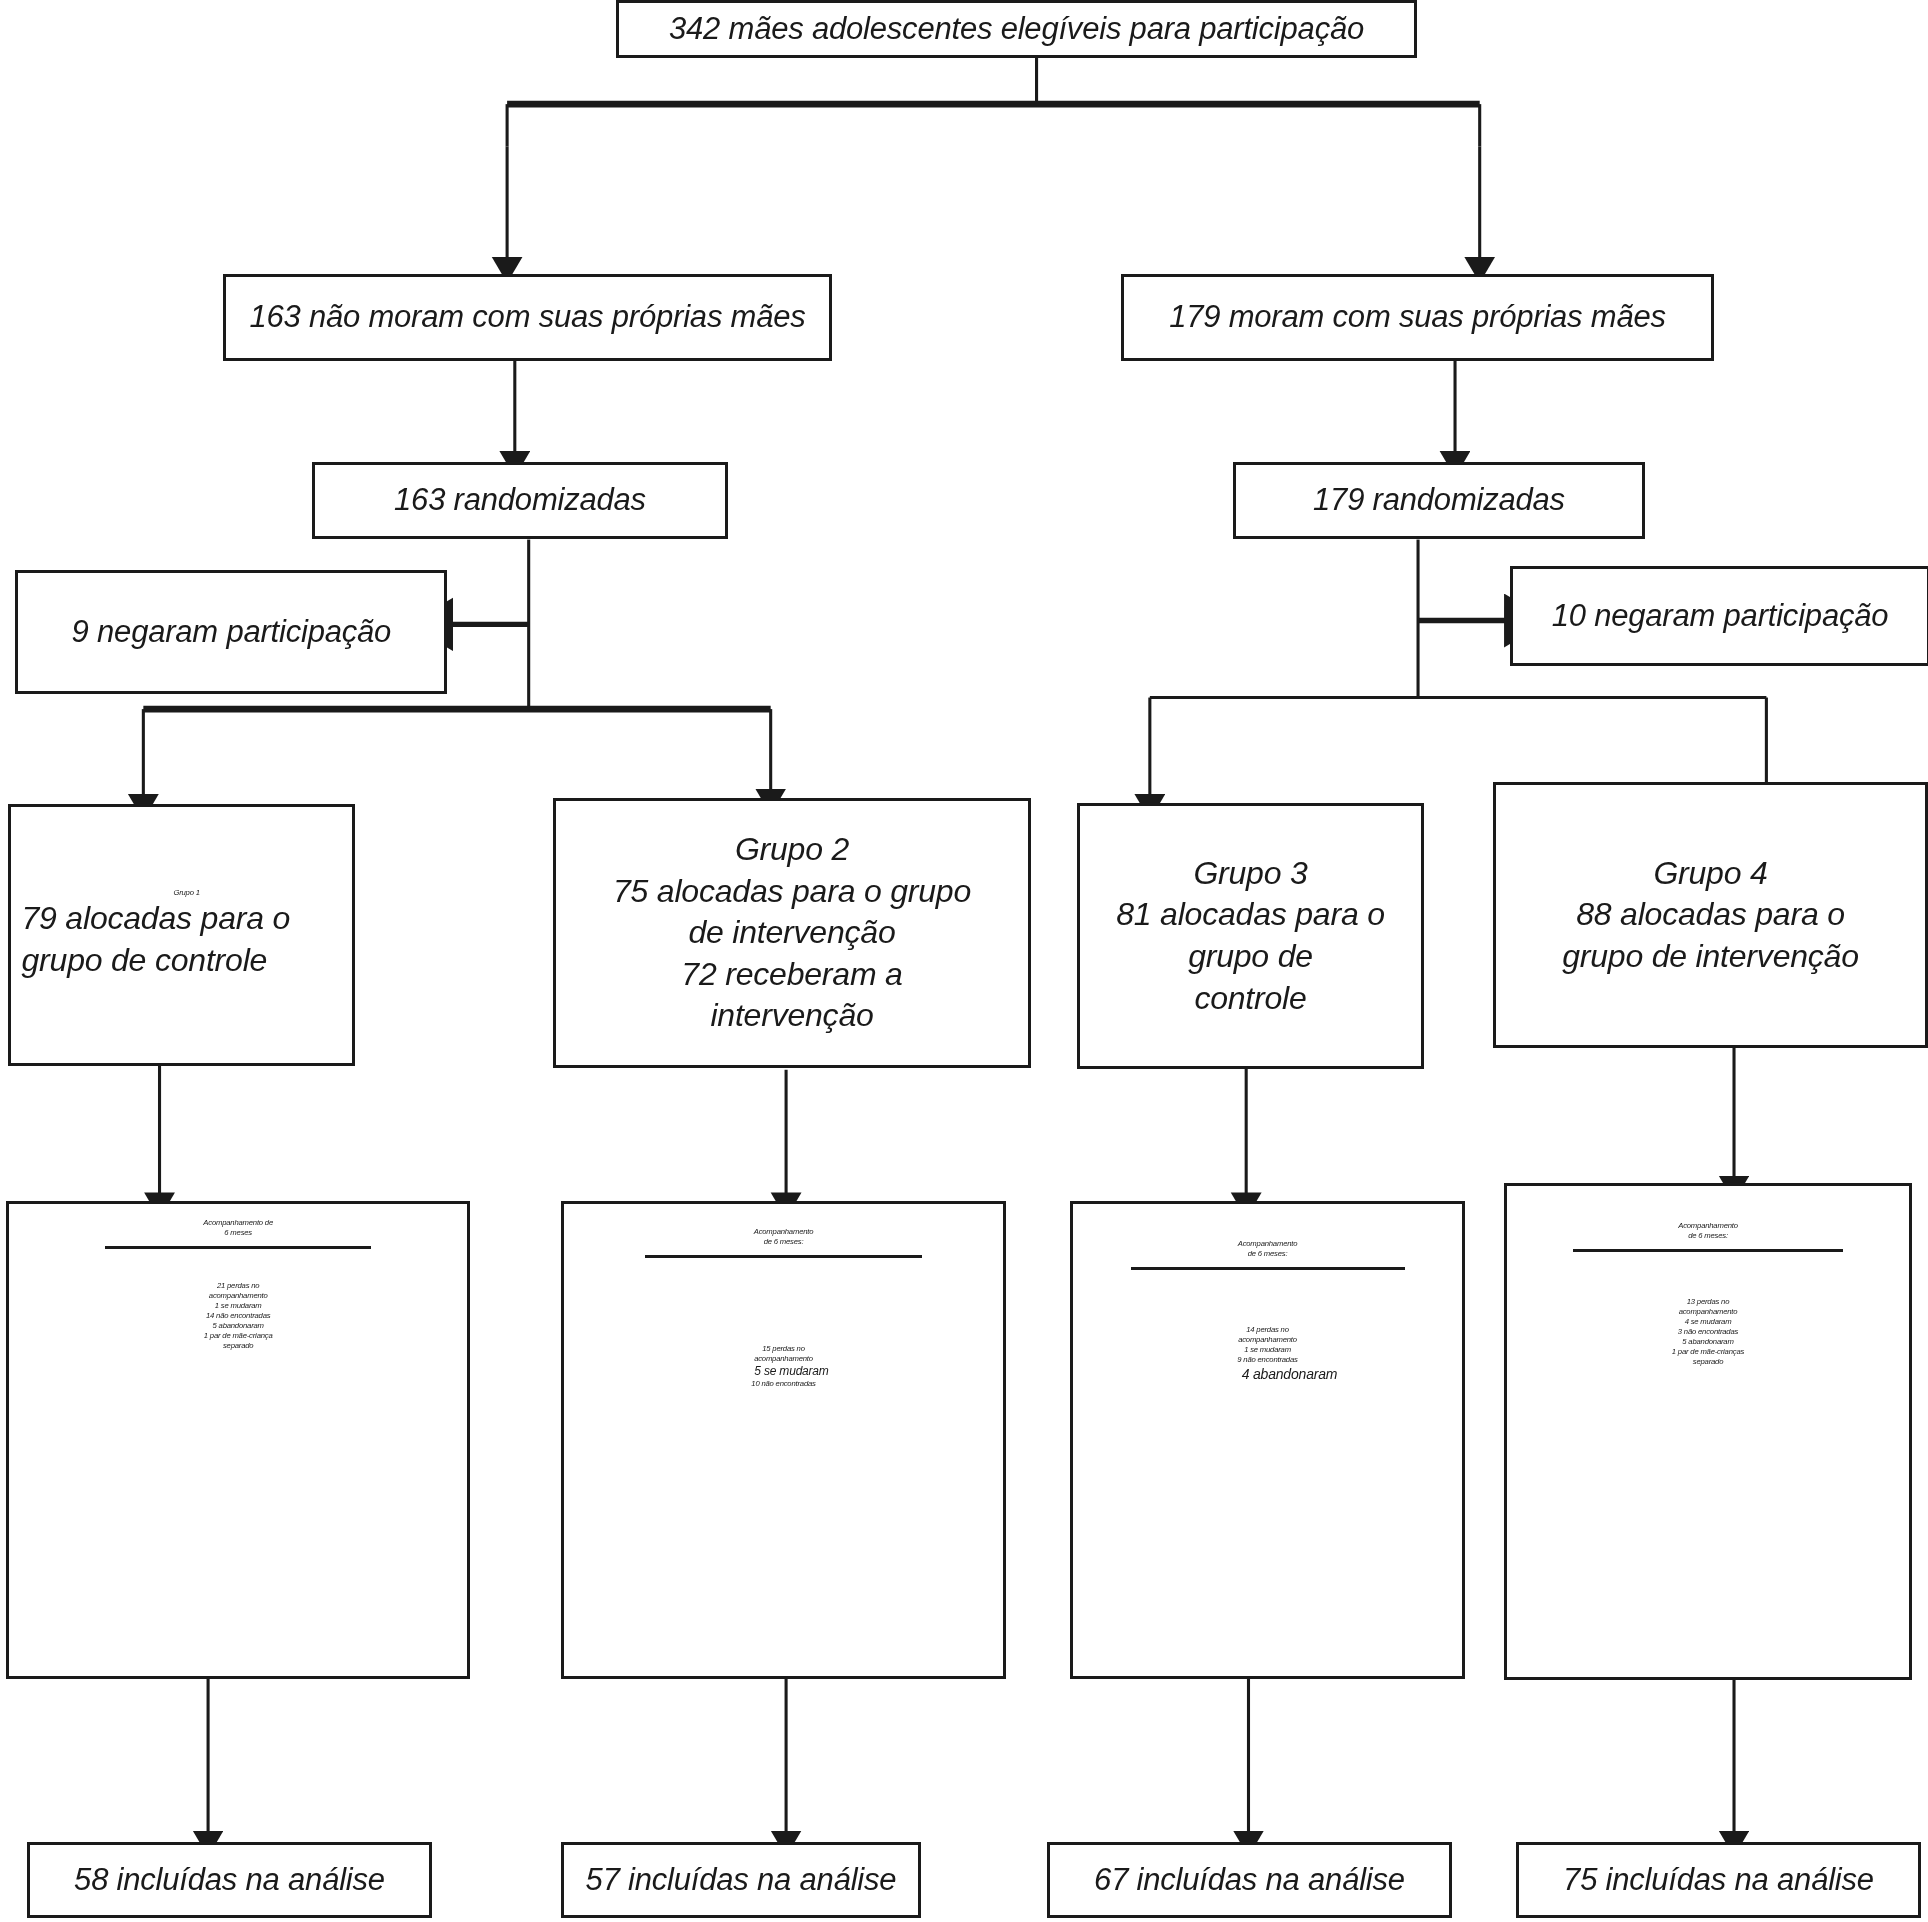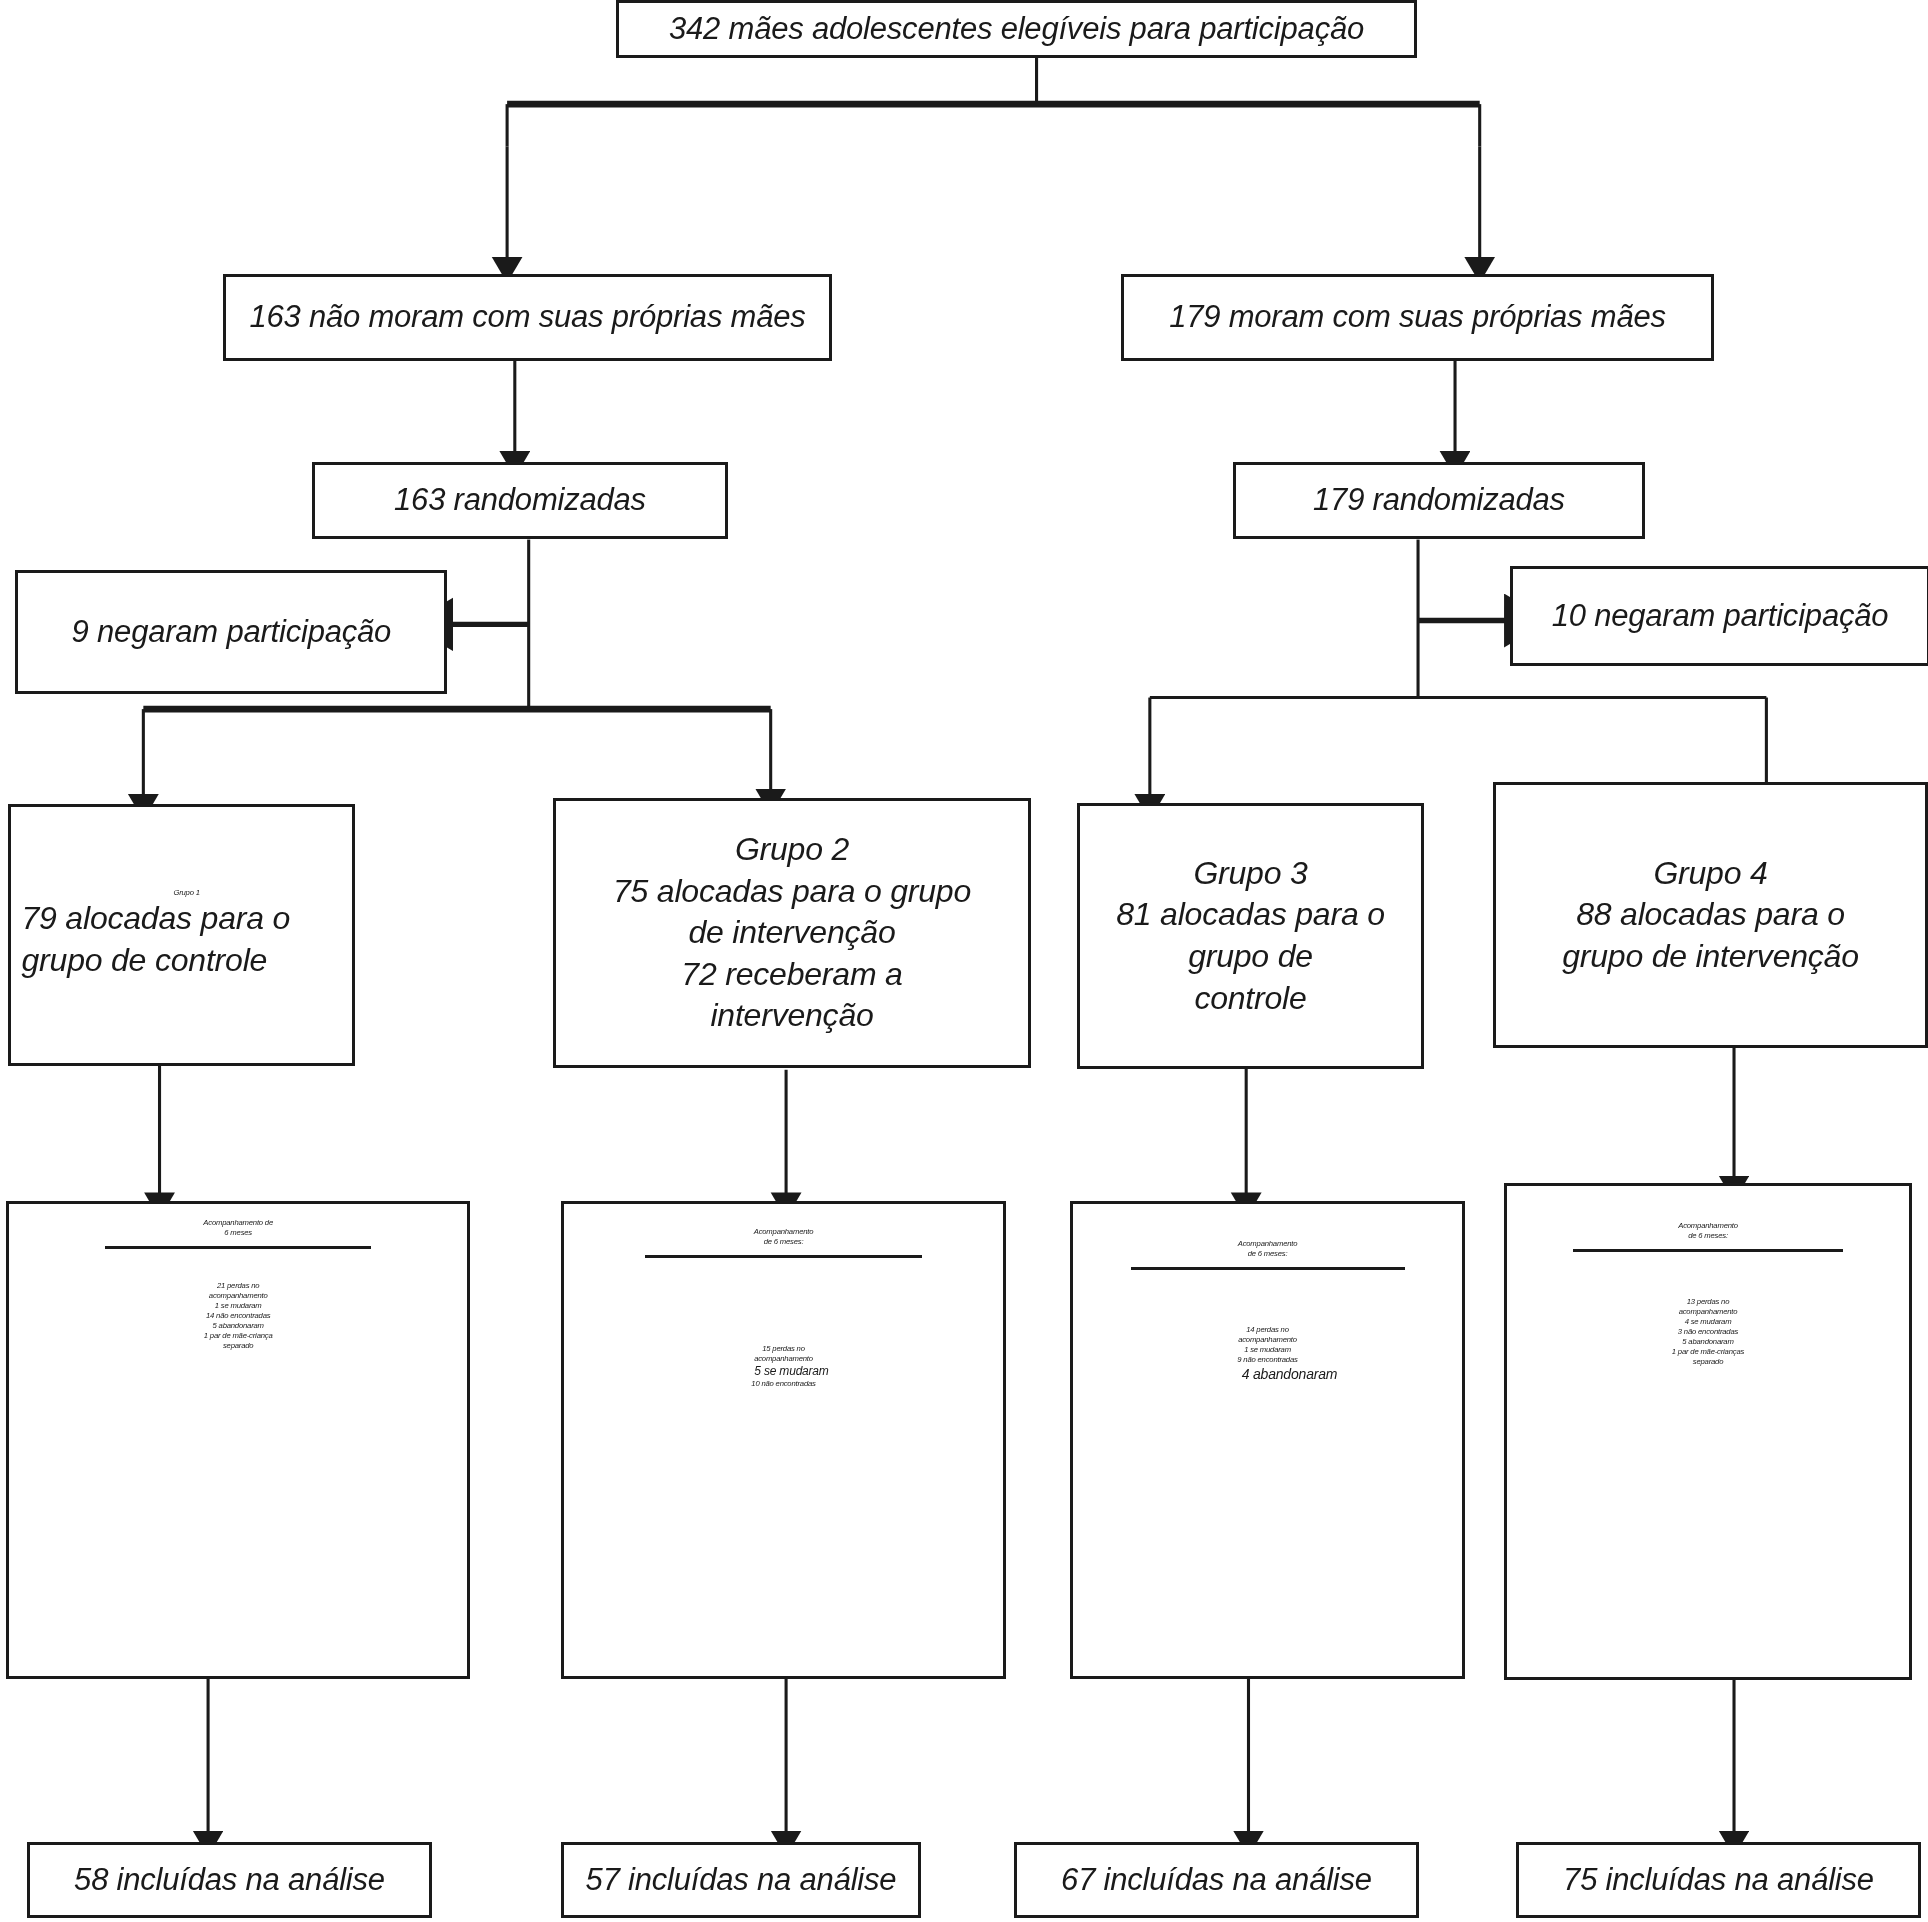--- a/index.html
+++ b/index.html
@@ -249,21 +249,21 @@
   </div>
 
   <div class="nodebox" style="left:27px; top:1842px; width:405px; height:76px; font-size:31px;">
     <span class="ln cond">58 incluídas na análise</span>
   </div>
 
   <div class="nodebox" style="left:561px; top:1842px; width:360px; height:76px; font-size:31px;">
     <span class="ln cond">57 incluídas na análise</span>
   </div>
 
-  <div class="nodebox" style="left:1014px; top:1842px; width:405px; height:76px; font-size:31px;">
+  <div class="nodebox" style="left:1047px; top:1842px; width:405px; height:76px; font-size:31px;">
     <span class="ln cond">67 incluídas na análise</span>
   </div>
 
   <div class="nodebox" style="left:1516px; top:1842px; width:405px; height:76px; font-size:31px;">
     <span class="ln cond">75 incluídas na análise</span>
   </div>
 
 </div>
 
 

